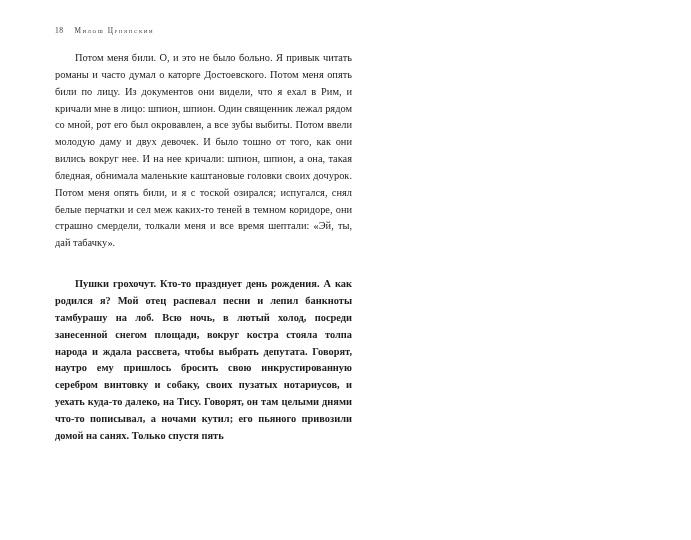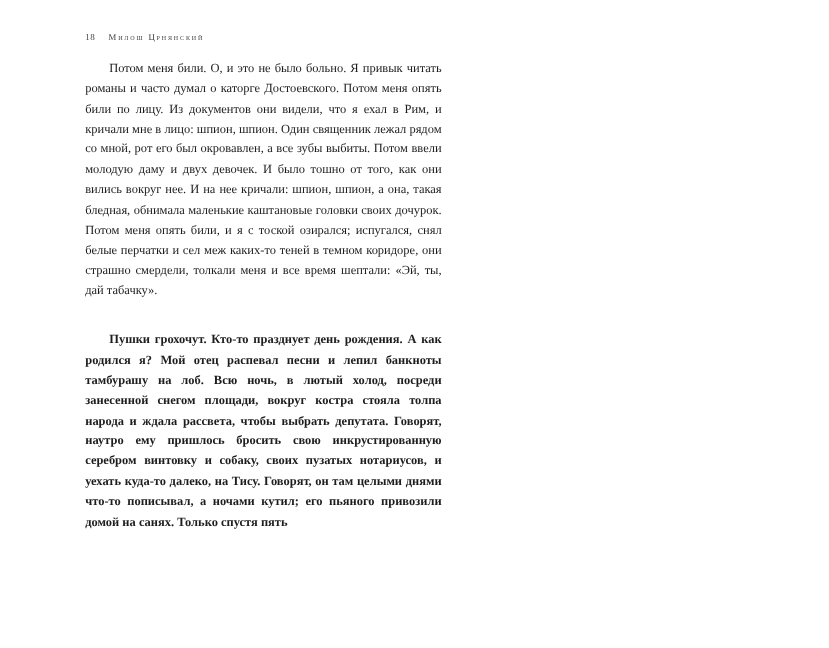--- a/index.html
+++ b/index.html
@@ -13,21 +13,20 @@
     position: relative;
     overflow: hidden;
     font-family: "Liberation Serif", "DejaVu Serif", serif;
     color: #1a1a1a;
   }
 
   .spread {
     position: absolute;
     inset: 0;
     display: flex;
-    padding-left: 16px;
   }
 
   .page {
     position: relative;
     width: 50%;
     height: 100%;
     box-sizing: border-box;
   }
 
   .page-left  { padding: 0 36px 0 55px; }

